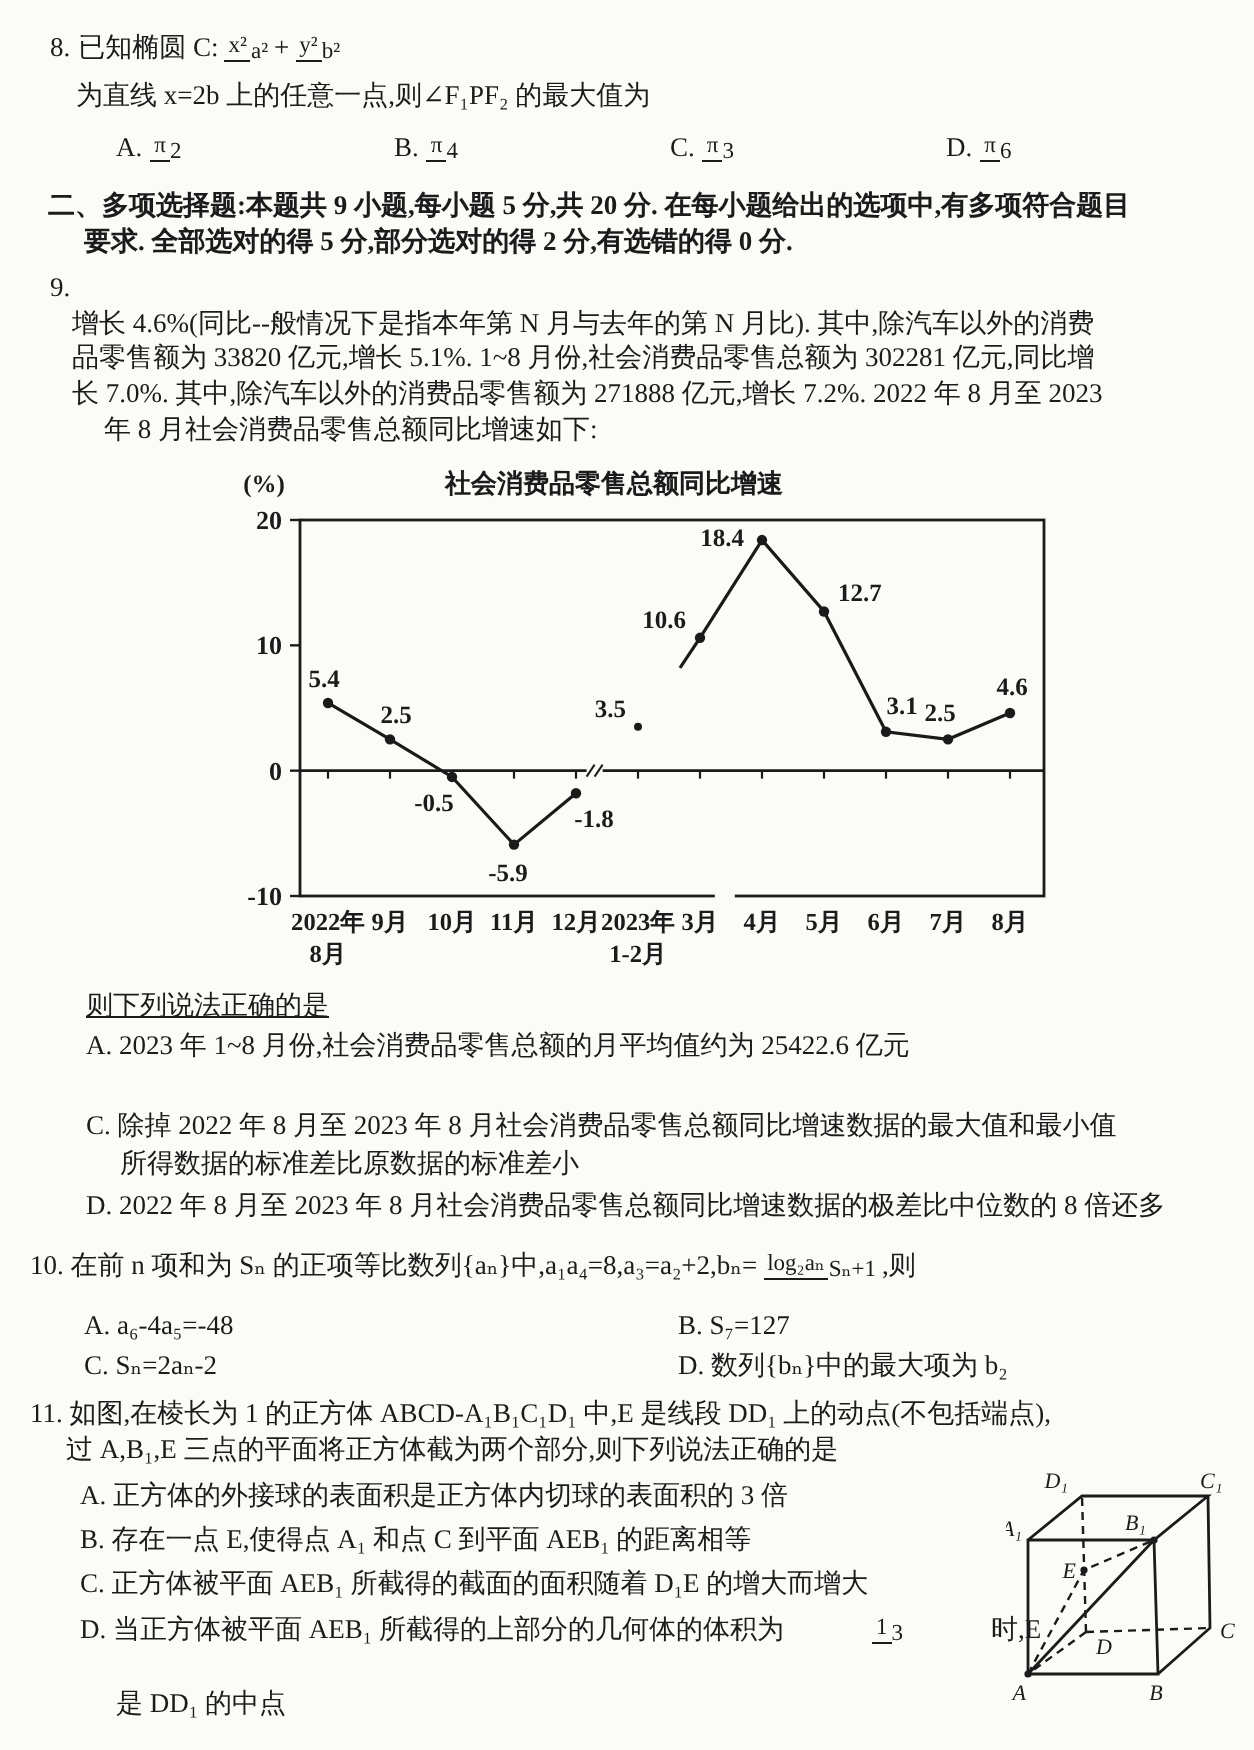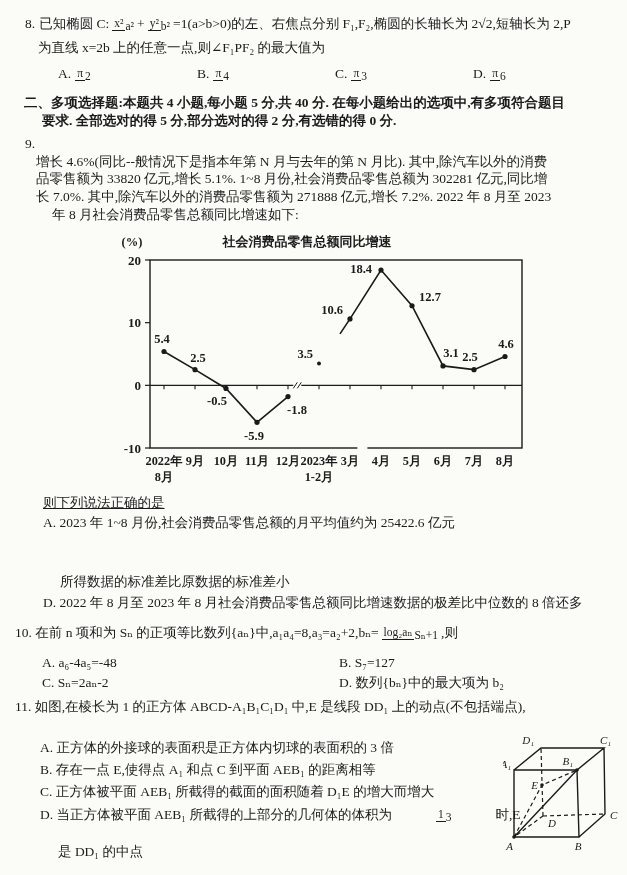--- a/index.html
+++ b/index.html
@@ -30,21 +30,20 @@
       <span style="margin-left:4px;">已知椭圆 C:</span>
     <span class="frac">
       <span class="num">x²</span>
       <span class="den">a²</span>
     </span>
     <span>+</span>
     <span class="frac">
       <span class="num">y²</span>
       <span class="den">b²</span>
     </span>
-    <span>=1(a&gt;b&gt;0)的左、右焦点分别 F₁,F₂,椭圆的长轴长为 2√2,短轴长为 2,P</span>
   </div>
   <div class="line" style="left:38px;top:39px;">为直线 x=2b 上的任意一点,则∠F₁PF₂ 的最大值为</div>
 
   <div class="opt" style="left:58px;top:58px;height:32px;">
     <span>A.</span>
     <span class="frac">
       <span class="num">π</span>
       <span class="den">2</span>
     </span>
   </div>
@@ -63,21 +62,21 @@
     </span>
   </div>
   <div class="opt" style="left:473px;top:58px;height:32px;">
     <span>D.</span>
     <span class="frac">
       <span class="num">π</span>
       <span class="den">6</span>
     </span>
   </div>
 
-  <div class="line bold" style="left:24px;top:94px;">二、多项选择题:本题共 4 小题,每小题 5 分,共 40 分. 在每小题给出的选项中,有多项符合题目</div>
+  <div class="line bold" style="left:24px;top:94px;">二、多项选择题:本题共 9 小题,每小题 5 分,共 20 分. 在每小题给出的选项中,有多项符合题目</div>
   <div class="line bold" style="left:42px;top:112px;">要求. 全部选对的得 5 分,部分选对的得 2 分,有选错的得 0 分.</div>
 
   <div class="line" style="left:25px;top:135px;">9.</div>
   <div class="line" style="left:36px;top:153px;">增长 4.6%(同比--般情况下是指本年第 N 月与去年的第 N 月比). 其中,除汽车以外的消费</div>
   <div class="line" style="left:36px;top:170px;">品零售额为 33820 亿元,增长 5.1%. 1~8 月份,社会消费品零售总额为 302281 亿元,同比增</div>
   <div class="line" style="left:36px;top:188px;">长 7.0%. 其中,除汽车以外的消费品零售额为 271888 亿元,增长 7.2%. 2022 年 8 月至 2023</div>
   <div class="line" style="left:52px;top:206px;text-align:center;">年 8 月社会消费品零售总额同比增速如下:</div>
 
   <svg id="chart-svg" width="445" height="264" viewBox="0 0 445 264" style="position:absolute;left:92px;top:232px;">
       <text x="215" y="14" text-anchor="middle" font-size="13px" font-weight="bold">社会消费品零售总额同比增速</text>
@@ -145,37 +144,39 @@
       <text x="251" y="81.90666666666667" text-anchor="end" font-size="12.5px" font-weight="bold">10.6</text>
       <text x="280" y="41.02666666666668" text-anchor="end" font-size="12.5px" font-weight="bold">18.4</text>
       <text x="327" y="68.74666666666667" text-anchor="start" font-size="12.5px" font-weight="bold">12.7</text>
       <text x="359" y="124.90666666666667" text-anchor="middle" font-size="12.5px" font-weight="bold">3.1</text>
       <text x="378" y="128.66666666666669" text-anchor="middle" font-size="12.5px" font-weight="bold">2.5</text>
       <text x="414" y="115.50666666666667" text-anchor="middle" font-size="12.5px" font-weight="bold">4.6</text>
     </svg>
 
   <div class="line" style="left:43px;top:494px;text-decoration:underline;">则下列说法正确的是</div>
   <div class="line" style="left:43px;top:514px;">A. 2023 年 1~8 月份,社会消费品零售总额的月平均值约为 25422.6 亿元</div>
+  <div class="line" style="left:43px;top:554px;">C. 除掉 2022 年 8 月至 2023 年 8 月社会消费品零售总额同比增速数据的最大值和最小值</div>
   <div class="line" style="left:60px;top:573px;">所得数据的标准差比原数据的标准差小</div>
   <div class="line" style="left:43px;top:594px;">D. 2022 年 8 月至 2023 年 8 月社会消费品零售总额同比增速数据的极差比中位数的 8 倍还多</div>
 
   <div class="line flex" style="left:15px;top:615px;height:36px;">
     <span>10. 在前 n 项和为 Sₙ 的正项等比数列{aₙ}中,a₁a₄=8,a₃=a₂+2,bₙ=</span>
     <span class="frac">
       <span class="num">log₂aₙ</span>
       <span class="den">Sₙ+1</span>
     </span>
     <span>,则</span>
   </div>
   <div class="line" style="left:42px;top:654px;">A. a₆-4a₅=-48</div>
   <div class="line" style="left:339px;top:654px;">B. S₇=127</div>
   <div class="line" style="left:42px;top:674px;">C. Sₙ=2aₙ-2</div>
   <div class="line" style="left:339px;top:674px;">D. 数列{bₙ}中的最大项为 b₂</div>
 
   <div class="line" style="left:15px;top:698px;">11. 如图,在棱长为 1 的正方体 ABCD-A₁B₁C₁D₁ 中,E 是线段 DD₁ 上的动点(不包括端点),</div>
+  <div class="line" style="left:33px;top:716px;">过 A,B₁,E 三点的平面将正方体截为两个部分,则下列说法正确的是</div>
   <div class="line" style="left:40px;top:739px;">A. 正方体的外接球的表面积是正方体内切球的表面积的 3 倍</div>
   <div class="line" style="left:40px;top:761px;">B. 存在一点 E,使得点 A₁ 和点 C 到平面 AEB₁ 的距离相等</div>
   <div class="line" style="left:40px;top:783px;">C. 正方体被平面 AEB₁ 所截得的截面的面积随着 D₁E 的增大而增大</div>
   <div class="line flex" style="left:40px;top:798px;height:34px;gap:41px;">
     <span>D. 当正方体被平面 AEB₁ 所截得的上部分的几何体的体积为</span>
     <span class="frac">
       <span class="num">1</span>
       <span class="den">3</span>
     </span>
     <span>时,E</span>

